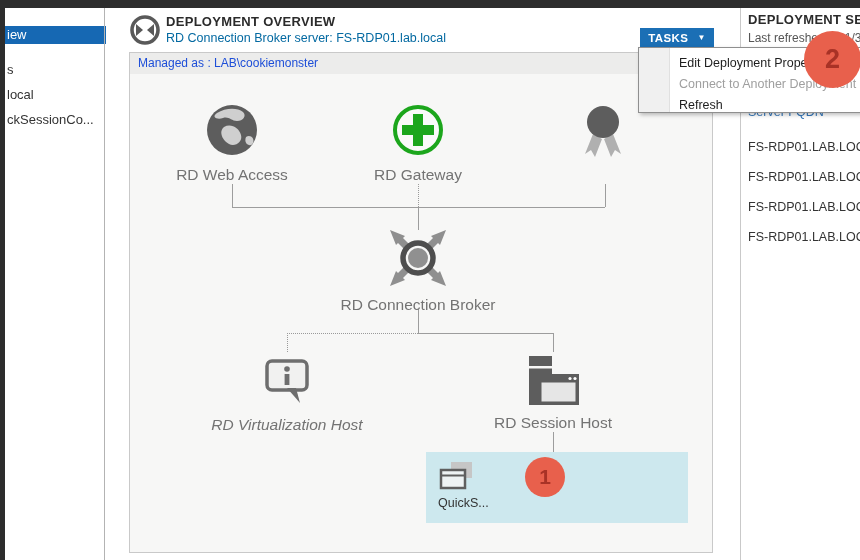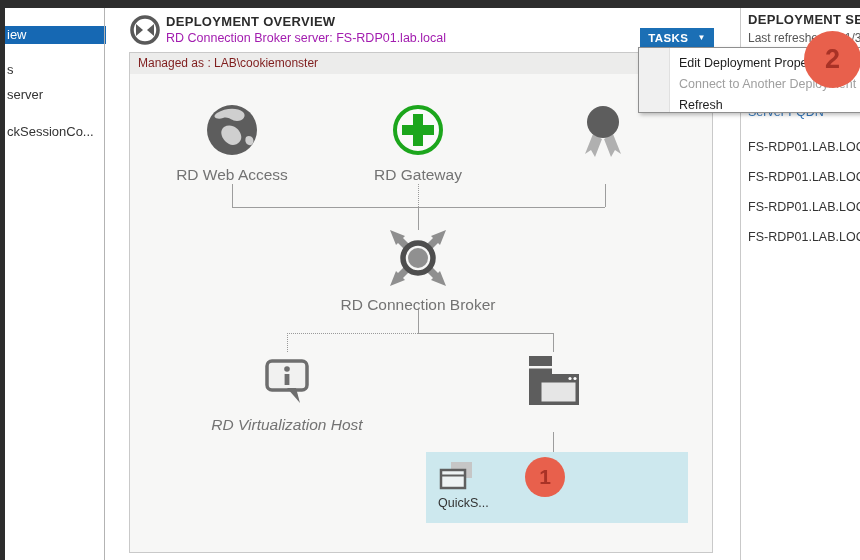--- a/index.html
+++ b/index.html
@@ -16,27 +16,27 @@
   .sidebar{position:absolute;left:5px;top:8px;width:99px;height:552px;background:#ffffff;padding-left:12px;}
   .sidebar-divider{position:absolute;left:104px;top:8px;width:1px;height:552px;background:#b3b3b3;}
   .side-item{position:absolute;left:0;width:99px;height:18px;line-height:18px;
     font-size:13px;color:#333;padding-left:2px;white-space:nowrap;cursor:default;}
   .side-item.selected{background:#1668b3;color:#ffffff;}
 
   
   .hdr-icon{position:absolute;left:128px;top:13px;}
   .hdr-title{position:absolute;left:166px;top:14px;font-size:13px;font-weight:bold;
     color:#2b2b2b;letter-spacing:.3px;white-space:nowrap;}
-  .hdr-sub{position:absolute;left:166px;top:31px;font-size:12.5px;color:#a21caf;white-space:nowrap;}
+  .hdr-sub{position:absolute;left:166px;top:31px;font-size:12.5px;color:#0369a1;white-space:nowrap;}
 
   
   .diagram{position:absolute;left:129px;top:52px;width:584px;height:501px;
     background:#f7f7f6;border:1px solid #c9c9c9;box-sizing:border-box;}
   .managed-bar{position:absolute;left:0;top:0;width:100%;height:21px;background:#ececeb;
-    font-size:12px;color:#7f1d1d;line-height:21px;padding-left:8px;box-sizing:border-box;white-space:nowrap;}
+    font-size:12px;color:#1d4ed8;line-height:21px;padding-left:8px;box-sizing:border-box;white-space:nowrap;}
 
   
   .node{position:absolute;text-align:center;cursor:pointer;}
   .node-label{font-size:15.5px;color:#737373;white-space:nowrap;margin-top:4px;}
 
   
   .v-solid{position:absolute;width:0;border-left:1px solid #9d9d9d;}
   .v-dot{position:absolute;width:0;border-left:1px dotted #9a9a9a;}
   .h-solid{position:absolute;height:0;border-top:1px solid #9d9d9d;}
   .h-dot{position:absolute;height:0;border-top:1px dotted #9a9a9a;}
@@ -81,23 +81,23 @@
   <div class="left-edge"></div>
 
   <div class="sidebar">
     <div class="side-item selected" style="top:18px;">
       <span>iew</span>
     </div>
     <div class="side-item" style="top:53px;">
       <span>s</span>
     </div>
     <div class="side-item" style="top:78px;">
-      <span>server</span>
-    </div>
-    <div class="side-item" style="top:103px;margin-top:12px;">
+      <span>local</span>
+    </div>
+    <div class="side-item" style="top:103px;">
       <span>ckSessionCo...</span>
     </div>
   </div>
   <div class="sidebar-divider"></div>
 
   <div class="hdr-icon">
     <svg width="34" height="34" viewBox="-17 -17 34 34">
       <circle r="13" fill="none" stroke="#595959" stroke-width="3.6"></circle>
       <polygon points="-9,-6 -2,0 -9,6" fill="#595959"></polygon>
       <polygon points="9,-6 2,0 9,6" fill="#595959"></polygon>
@@ -178,20 +178,21 @@
 
   <div class="node" style="left:473px;top:350px;width:160px;">
     <svg width="56" height="56" viewBox="-28 -28 56 56">
       <rect x="-24" y="-22" width="23" height="49" fill="#5d5d5d"></rect>
       <rect x="-24" y="-12" width="23" height="2.5" fill="#f7f7f6"></rect>
       <rect x="-15" y="-4" width="41" height="31" fill="#5d5d5d"></rect>
       <rect x="-11.5" y="4.5" width="34" height="19" fill="#e6e6e6"></rect>
       <circle cx="17" cy="0.5" r="1.6" fill="#fff"></circle>
       <circle cx="22" cy="0.5" r="1.6" fill="#fff"></circle>
     </svg>
+    <div class="node-label">RD Session Host</div>
   </div>
 
   <div class="collection-box">
     <svg width="40" height="36" viewBox="0 0 40 36" style="position:absolute;left:12px;top:8px;">
       <rect x="13" y="2" width="21" height="16" fill="#c6c6c6"></rect>
       <rect x="3" y="10" width="24" height="18" fill="#eef3f4" stroke="#5f5f5f" stroke-width="2.5"></rect>
       <line x1="3" y1="15.5" x2="27" y2="15.5" stroke="#5f5f5f" stroke-width="2"></line>
     </svg>
     <div class="collection-label">QuickS...</div>
   </div>

